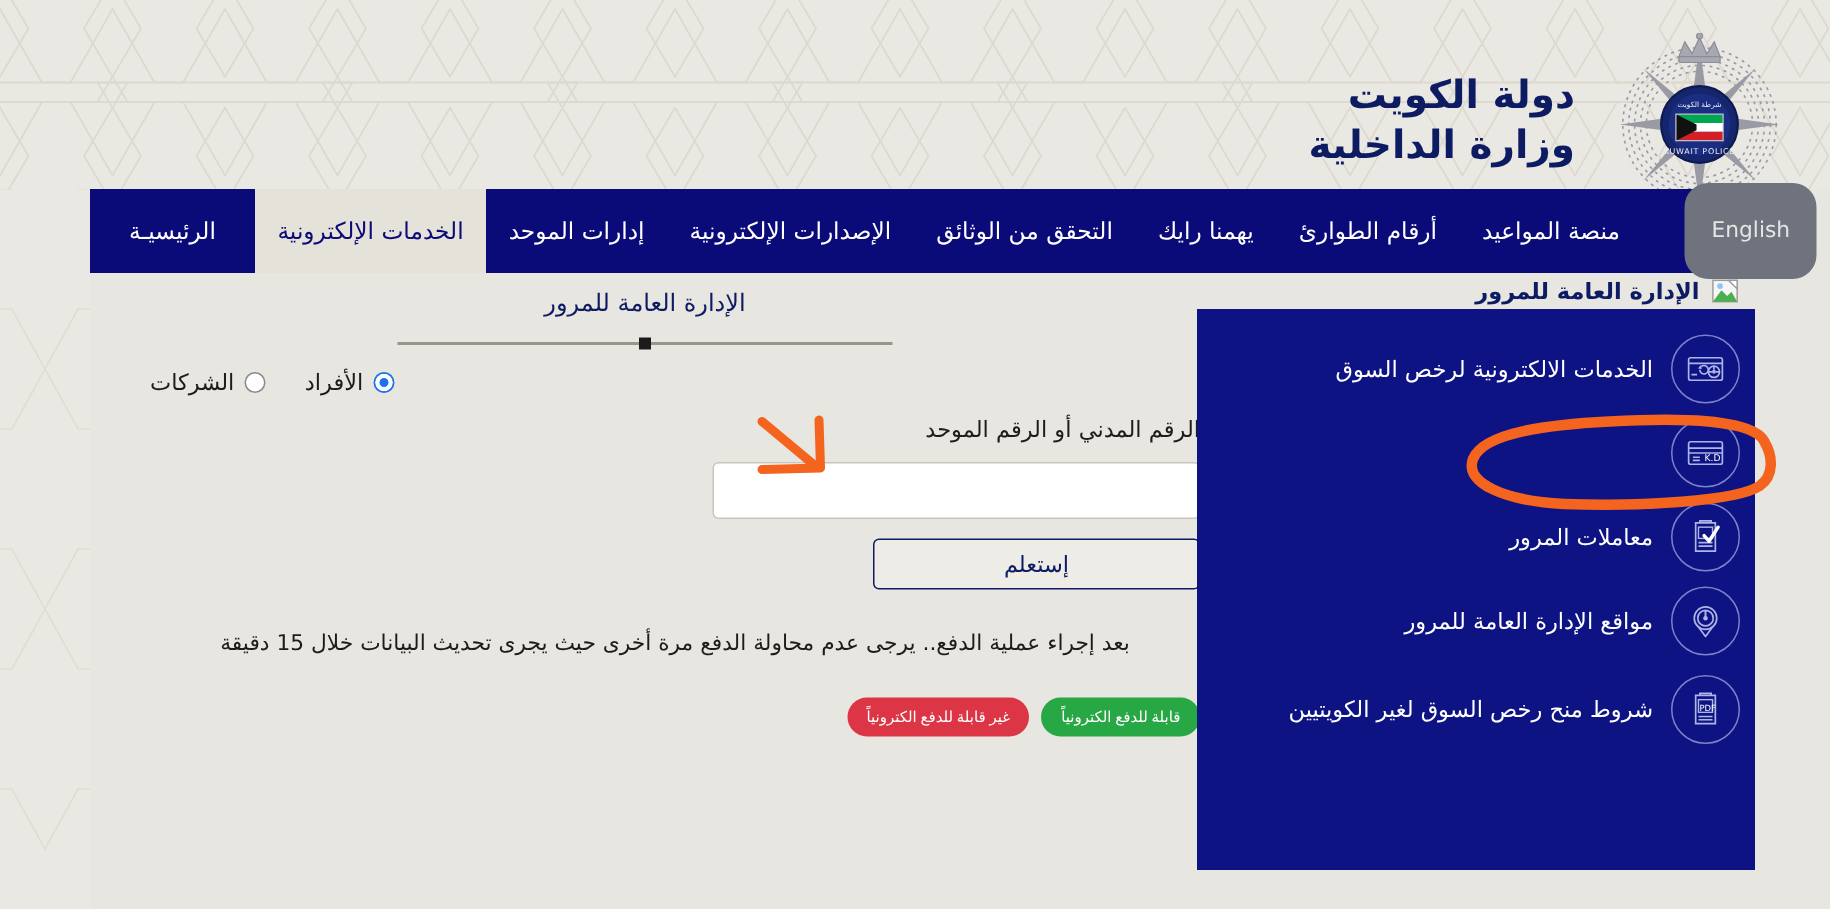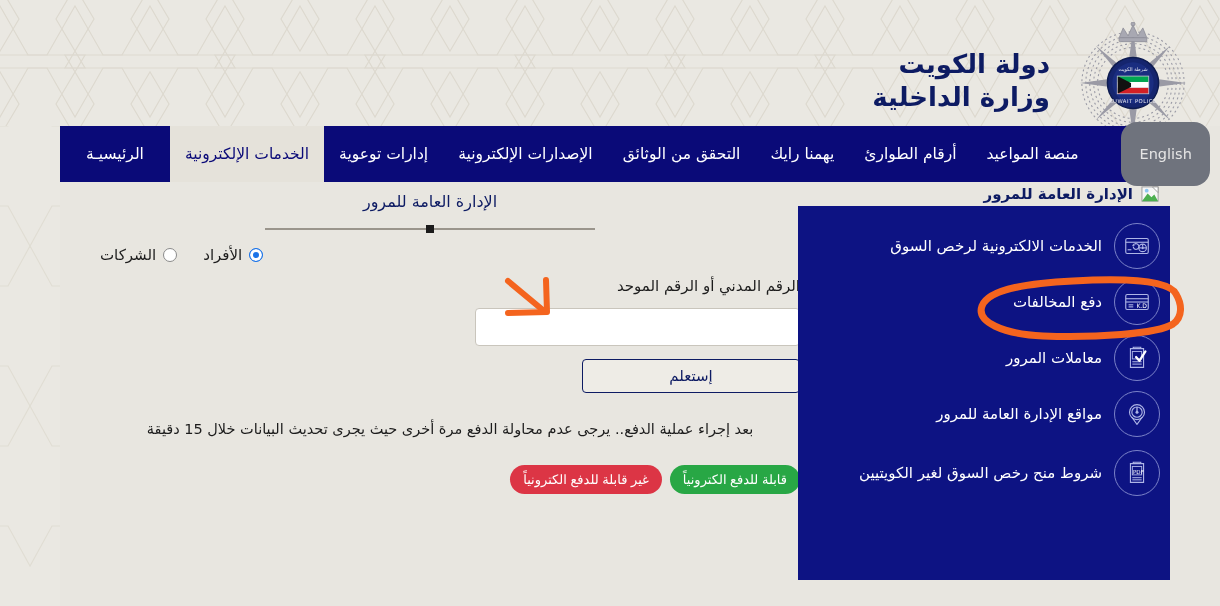--- a/index.html
+++ b/index.html
@@ -224,23 +224,23 @@
     flex-direction: row;
     justify-content: flex-start;
     gap: 8px;
     padding-right: 0;
   }
   .legend-wrap { display:flex; justify-content:flex-start; }
   .badge {
     border: 0;
     border-radius: 15px;
     color: #ffffff;
-    font-size: 13px;
+    font-size: 10px;
     padding: 7px 13px;
-    font-family: Liberation Sans, sans-serif;
+    font-family: Liberation Serif, serif;
     cursor: pointer;
     white-space: nowrap;
   }
   .badge.green { background: #28a745; }
   .badge.red   { background: #dc3545; }
 
   
   .sidebar-head {
     position: absolute;
     right: 50px; top: 182px;
@@ -400,21 +400,21 @@
         <polygon points="30,-40 52,0 96,0 74,40 96,80 52,80 30,120 8,80 -36,80 -14,40 -36,0 8,0"></polygon>
         <polygon points="30,120 52,160 96,160 74,200 96,240 52,240 30,280 8,240 -36,240 -14,200 -36,160 8,160"></polygon>
         <polygon points="30,280 52,320 96,320 74,360 96,400 52,400 30,440 8,400 -36,400 -14,360 -36,320 8,320"></polygon>
       </g>
     </svg>
   </div>
 
   <nav class="navbar">
     <div class="nav-item home">الرئيسيـة</div>
     <div class="nav-item active">الخدمات الإلكترونية</div>
-    <div class="nav-item">إدارات توعوية</div>
+    <div class="nav-item">إدارات الموحد</div>
     <div class="nav-item">الإصدارات الإلكترونية</div>
     <div class="nav-item">التحقق من الوثائق</div>
     <div class="nav-item">يهمنا رايك</div>
     <div class="nav-item">أرقام الطوارئ</div>
     <div class="nav-item">منصة المواعيد</div>
     <div class="nav-spacer"></div>
     <button class="english-btn">English</button>
   </nav>
 
   <div class="content">
@@ -491,21 +491,20 @@
       <span class="side-icon">
         <svg viewBox="0 0 32 32" width="30" height="30" aria-hidden="true">
           <rect x="4" y="8" width="24" height="16" rx="1.5" fill="none" stroke="#aeb5e6" stroke-width="1.2"></rect>
           <line x1="4" y1="12.5" x2="28" y2="12.5" stroke="#aeb5e6" stroke-width="1.2"></line>
           <line x1="4" y1="16" x2="28" y2="16" stroke="#aeb5e6" stroke-width="1.2"></line>
           <line x1="7" y1="19" x2="12" y2="19" stroke="#aeb5e6" stroke-width="1.2"></line>
           <line x1="7" y1="21.2" x2="12" y2="21.2" stroke="#aeb5e6" stroke-width="1.2"></line>
           <text x="21" y="22" font-size="6.5" fill="#ffffff" text-anchor="middle" font-family="'DejaVu Sans',sans-serif">K.D</text>
         </svg>
       </span>
-      <span class="side-label">دفع المخالفات</span>
     </div>
 
 
     <div class="side-item">
       <span class="side-icon">
         <svg viewBox="0 0 32 32" width="30" height="30" aria-hidden="true">
           <path d="M9 6h14v20H9z" fill="none" stroke="#aeb5e6" stroke-width="1.2"></path>
           <path d="M12 6v-1.5h8V6" fill="none" stroke="#aeb5e6" stroke-width="1.2"></path>
           <rect x="11" y="9" width="10" height="8" fill="none" stroke="#aeb5e6" stroke-width="1"></rect>
           <line x1="11" y1="20" x2="21" y2="20" stroke="#aeb5e6" stroke-width="1.1"></line>

